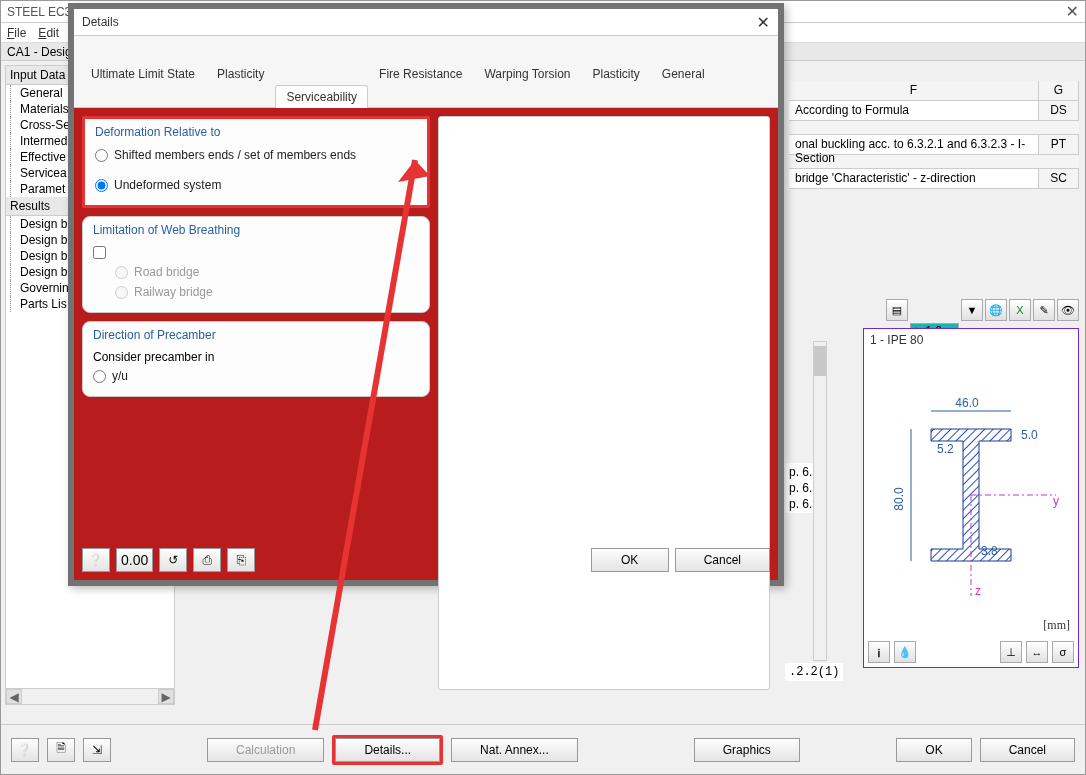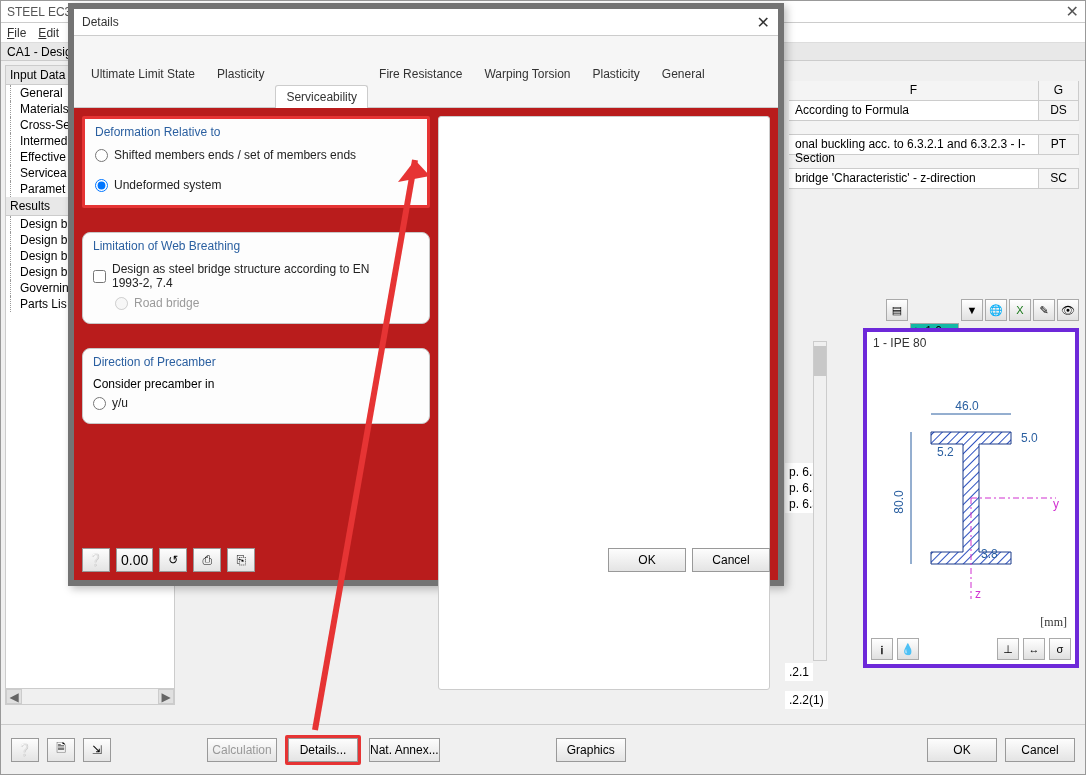--- a/index.html
+++ b/index.html
@@ -30,51 +30,51 @@
 .grid-cell-f { flex: 1; padding: 2px 6px; border-right: 1px solid #ccc; }
 .grid-cell-g { width: 40px; padding: 2px 6px; text-align: center; background: #f4f4f4; border-right: 1px solid #ccc; }
 
 
 .toolbar-strip { position: absolute; left: 780px; right: 6px; top: 297px; height: 24px; display: flex; gap: 2px; align-items: center; justify-content: flex-end; }
 .tb-btn { width: 22px; height: 22px; border: 1px solid #aaa; background: linear-gradient(#fff,#e0e0e0); display: inline-flex; align-items: center; justify-content: center; font-size: 11px; }
 .tb-select { height: 20px; border: 1px solid #aaa; background: #14b8a6; padding: 0 16px 0 4px; position: relative; margin-top: 46px; }
 .tb-select::after { content: "▾"; position: absolute; right: 2px; top: 2px; font-size: 10px; color: #555; }
 
 
-.preview-panel { position: absolute; right: 6px; top: 327px; width: 216px; height: 340px; border: 4px solid #6d28d9; background: #fff; }
+.preview-panel { position: absolute; right: 6px; top: 327px; width: 216px; height: 340px; border: 1px solid #6d28d9; background: #fff; }
 .preview-title { padding: 4px 6px; color: #333; }
 .ibeam-svg { display: block; margin: 20px auto; }
 .preview-unit { position: absolute; right: 8px; bottom: 34px; color: #333; font-family: Liberation Serif, serif; }
 .preview-btns { position: absolute; bottom: 4px; left: 4px; right: 4px; display: flex; justify-content: space-between; }
 
 
 .result-entry { position: absolute; left: 784px; height: 18px; padding: 0 4px; background: #fff; display: flex; align-items: center; }
 .result-scroll { position: absolute; left: 812px; top: 340px; width: 14px; height: 320px; background: #f0f0f0; border: 1px solid #ccc; }
 .result-scroll .thumb { background: #c8c8c8; height: 30px; margin-top: 4px; }
 
 
 .bottom-bar { position: absolute; left: 0; right: 0; bottom: 0; height: 50px; background: #f0f0f0; border-top: 1px solid #ccc; display: flex; align-items: center; padding: 0 10px; gap: 8px; }
-.btn { min-width: 70px; height: 24px; border: 1px solid #999; background: linear-gradient(#fdfdfd,#e4e4e4); padding: 0 0; display: inline-flex; align-items: center; justify-content: center; }
+.btn { min-width: 70px; height: 24px; border: 1px solid #999; background: linear-gradient(#fdfdfd,#e4e4e4); padding: 0 28px; display: inline-flex; align-items: center; justify-content: center; }
 .btn.disabled { color: #999; }
 .btn.icon { min-width: 28px; padding: 0 4px; }
 .spacer { flex: 1; }
 .highlight-btn { border: 3px solid #e63434; border-radius: 2px; padding: 0; }
 
 
 .dialog { position: absolute; left: 68px; top: 3px; width: 716px; height: 583px; background: #b91c1c; border: 6px solid #737373; box-shadow: 3px 3px 8px rgba(0,0,0,.25); }
 .dialog-titlebar { height: 27px; background: #fff; border-bottom: 1px solid #ccc; display: flex; align-items: center; justify-content: space-between; padding: 0 8px; }
 .dialog-title { color: #333; }
 .dialog-close { font-size: 16px; color: #333; cursor: pointer; }
 
 .tabs { display: flex; border-bottom: 1px solid #ccc; background: #f6f6f6; padding: 4px 6px 0 6px; gap: 0; align-items: center; }
 .tab { padding: 4px 10px; border: 1px solid transparent; border-bottom: none; color: #333; }
 .tab.active { background: #fff; border-color: #ccc; border-radius: 3px 3px 0 0; position: relative; top: 1px; margin-top: 44px; }
 
 .dialog-body { padding: 8px; display: flex; gap: 8px; height: 590px; }
-.left-col { width: 348px; display: flex; flex-direction: column; gap: 24px; }
+.left-col { width: 348px; display: flex; flex-direction: column; gap: 8px; }
 .right-col { flex: 1; border: 1px solid #ccc; background: #fff; border-radius: 3px; }
 
 .group { border: 1px solid #c8c8c8; border-radius: 8px; background: #fdfdfd; padding: 6px 10px 10px; }
 .group.highlight { border: 3px solid #e63434; border-radius: 2px; }
 .group-title { color: #2a5fa0; margin-bottom: 6px; font-size: 12px; }
 .radio-row, .check-row { display: flex; align-items: center; gap: 6px; padding: 3px 0; }
 .radio-row input, .check-row input { margin: 0; }
 .radio-row label, .check-row label { color: #222; }
 .sub-radio { margin-left: 22px; }
 .sub-radio label { color: #9a9a9a; }
@@ -152,21 +152,21 @@
     <span class="tb-btn">🌐</span>
     <span class="tb-btn" style="color:#1a7a1a;">X</span>
     <span class="tb-btn">✎</span>
     <span class="tb-btn">👁</span>
   </div>
 
   <div class="result-entry" style="top:462px;">p. 6.5</div>
   <div class="result-entry" style="top:478px;">p. 6.5</div>
   <div class="result-entry" style="top:494px;">p. 6.3</div>
   <div class="result-entry" style="top:662px;">.2.1</div>
-  <div class="result-entry" style="top:690px;">.2.2(1)</div>
+  <div class="result-entry" style="top:662px;font-family:Liberation Mono, monospace;">.2.2(1)</div>
   <div class="result-scroll">
       <div class="thumb"></div>
     </div>
 
   <div class="preview-panel">
     <div class="preview-title">1 - IPE 80</div>
     <svg class="ibeam-svg" width="180" height="230">
 
       <line x1="50" y1="40" x2="130" y2="40" stroke="#2a5fa0" stroke-width="1"></line>
       <text x="86" y="36" text-anchor="middle" font-size="11" fill="#2a5fa0">46.0</text>
@@ -247,25 +247,28 @@
         </div>
         <div class="radio-row" style="margin-top:10px;">
           <input type="radio" name="def" checked="" style="">
           <label>Undeformed system</label>
         </div>
       </div>
       <div class="group">
         <div class="group-title">Limitation of Web Breathing</div>
         <div class="check-row">
           <input type="checkbox" style="">
-          <label style="max-width:260px;">Design as steel bridge structure according to EN 1993-2, 7.4</label>
         </div>
         <div class="radio-row sub-radio">
           <input type="radio" disabled="" style="">
           <label>Road bridge</label>
+        </div>
+        <div class="radio-row sub-radio">
+          <input type="radio" disabled="" style="">
+          <label>Railway bridge</label>
         </div>
       </div>
       <div class="group">
         <div class="group-title">Direction of Precamber</div>
         <div style="padding:2px 0;">Consider precamber in</div>
         <div class="radio-row">
           <input type="radio" name="pc" style="">
           <label>y/u</label>
         </div>
       </div>

